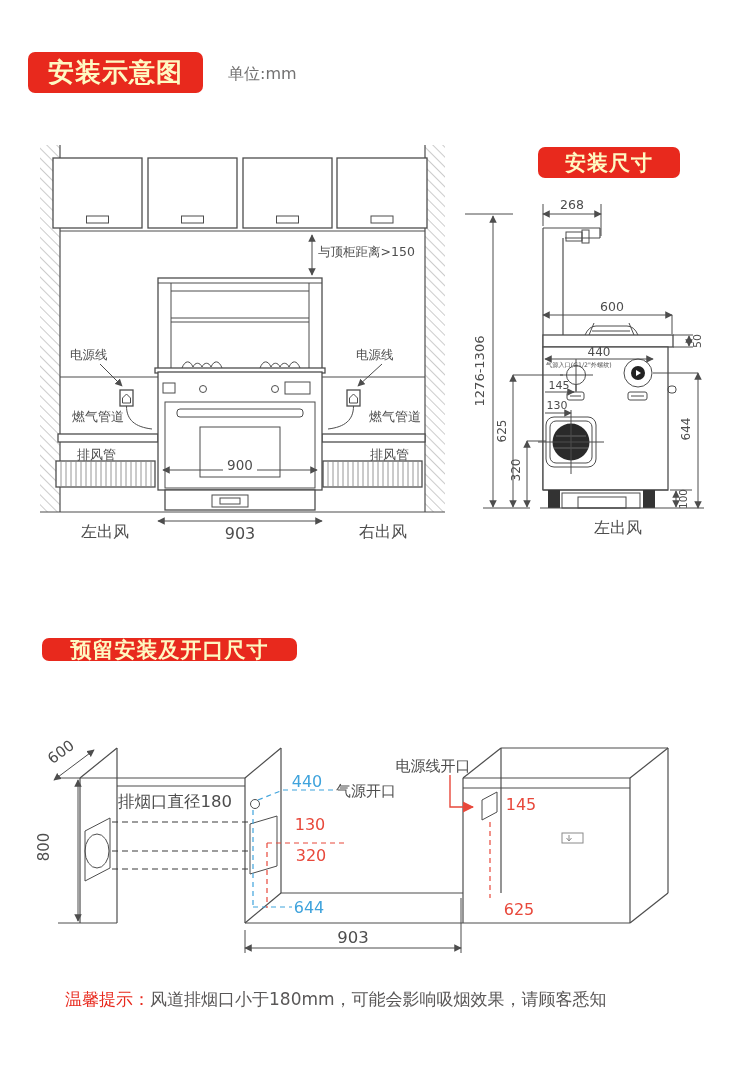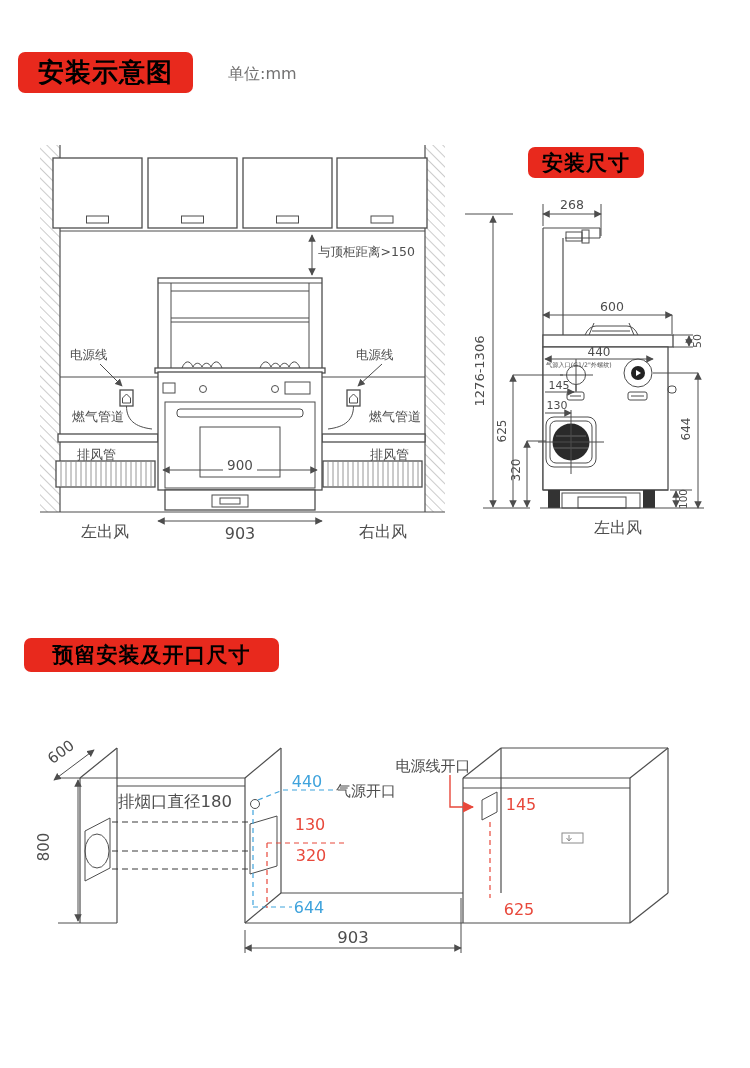--- a/index.html
+++ b/index.html
@@ -1,24 +1,24 @@
 <!DOCTYPE html>
 <html><head>
 <meta charset="utf-8">
 <style>
   html,body{margin:0;padding:0;background:#ffffff;}
   #stage{position:relative;width:750px;height:1068px;background:#fff;overflow:hidden;
          font-family:"DejaVu Sans","Liberation Sans",sans-serif;}
-  .banner{position:absolute;background:#e8291d;color:#000000;font-weight:bold;
+  .banner{position:absolute;background:#e8291d;color:#fef9c3;font-weight:bold;
           display:flex;align-items:center;justify-content:center;border-radius:7px;
-          letter-spacing:1px;}
+          letter-spacing:1px;margin-left:10px;}
   #banner-install{left:18px;top:52px;width:175px;height:41px;font-size:26px;}
   #unit-label{position:absolute;left:228px;top:64px;font-size:16px;color:#727171;}
-  #banner-size{left:528px;top:147px;width:116px;height:31px;font-size:21px;}
-  #banner-opening{left:24px;top:638px;width:255px;height:34px;font-size:21px;text-align:right;}
+  #banner-size{left:528px;top:147px;width:142px;height:31px;font-size:21px;}
+  #banner-opening{left:32px;top:638px;width:255px;height:23px;font-size:21px;text-align:right;}
   #footer-note{position:absolute;left:65px;top:988px;font-size:17px;color:#595757;white-space:nowrap;}
   #footer-note .pre{color:#e8291d;}
   svg{position:absolute;overflow:visible;}
   svg text{font-family:"DejaVu Sans","Liberation Sans",sans-serif;fill:#4d4d4d;}
   .ln{stroke:#4d4d4d;stroke-width:1.2;fill:none;}
   .th{stroke:#4d4d4d;stroke-width:1;fill:none;}
   .fw{fill:#fff;stroke:#4d4d4d;stroke-width:1.3;}
   .dim{stroke:#4d4d4d;stroke-width:1;fill:none;}
   .dashk{stroke:#3a3a3a;stroke-width:1.1;fill:none;stroke-dasharray:6 4;}
   .dashb{stroke:#3fa3dc;stroke-width:1.2;fill:none;stroke-dasharray:5 4;}
@@ -401,14 +401,17 @@
 
     <g>
       <text x="433" y="771" font-size="15" text-anchor="middle">电源线开口</text>
       <path d="M450,775 L450,807 L473,807" fill="none" stroke="#e8483b" stroke-width="1.4" marker-end="url(#arr3r)"></path>
       <text class="red" x="521" y="810" font-size="16" text-anchor="middle">145</text>
       <line class="dashr" x1="490" y1="822" x2="490" y2="898"></line>
       <text class="red" x="519" y="915" font-size="16" text-anchor="middle">625</text>
     </g>
   </svg>
 
+  <div id="footer-note">
+    <span class="pre">温馨提示：</span><span>风道排烟口小于180mm，可能会影响吸烟效果，请顾客悉知</span>
+  </div>
 
 </div>
 
 </body></html>

